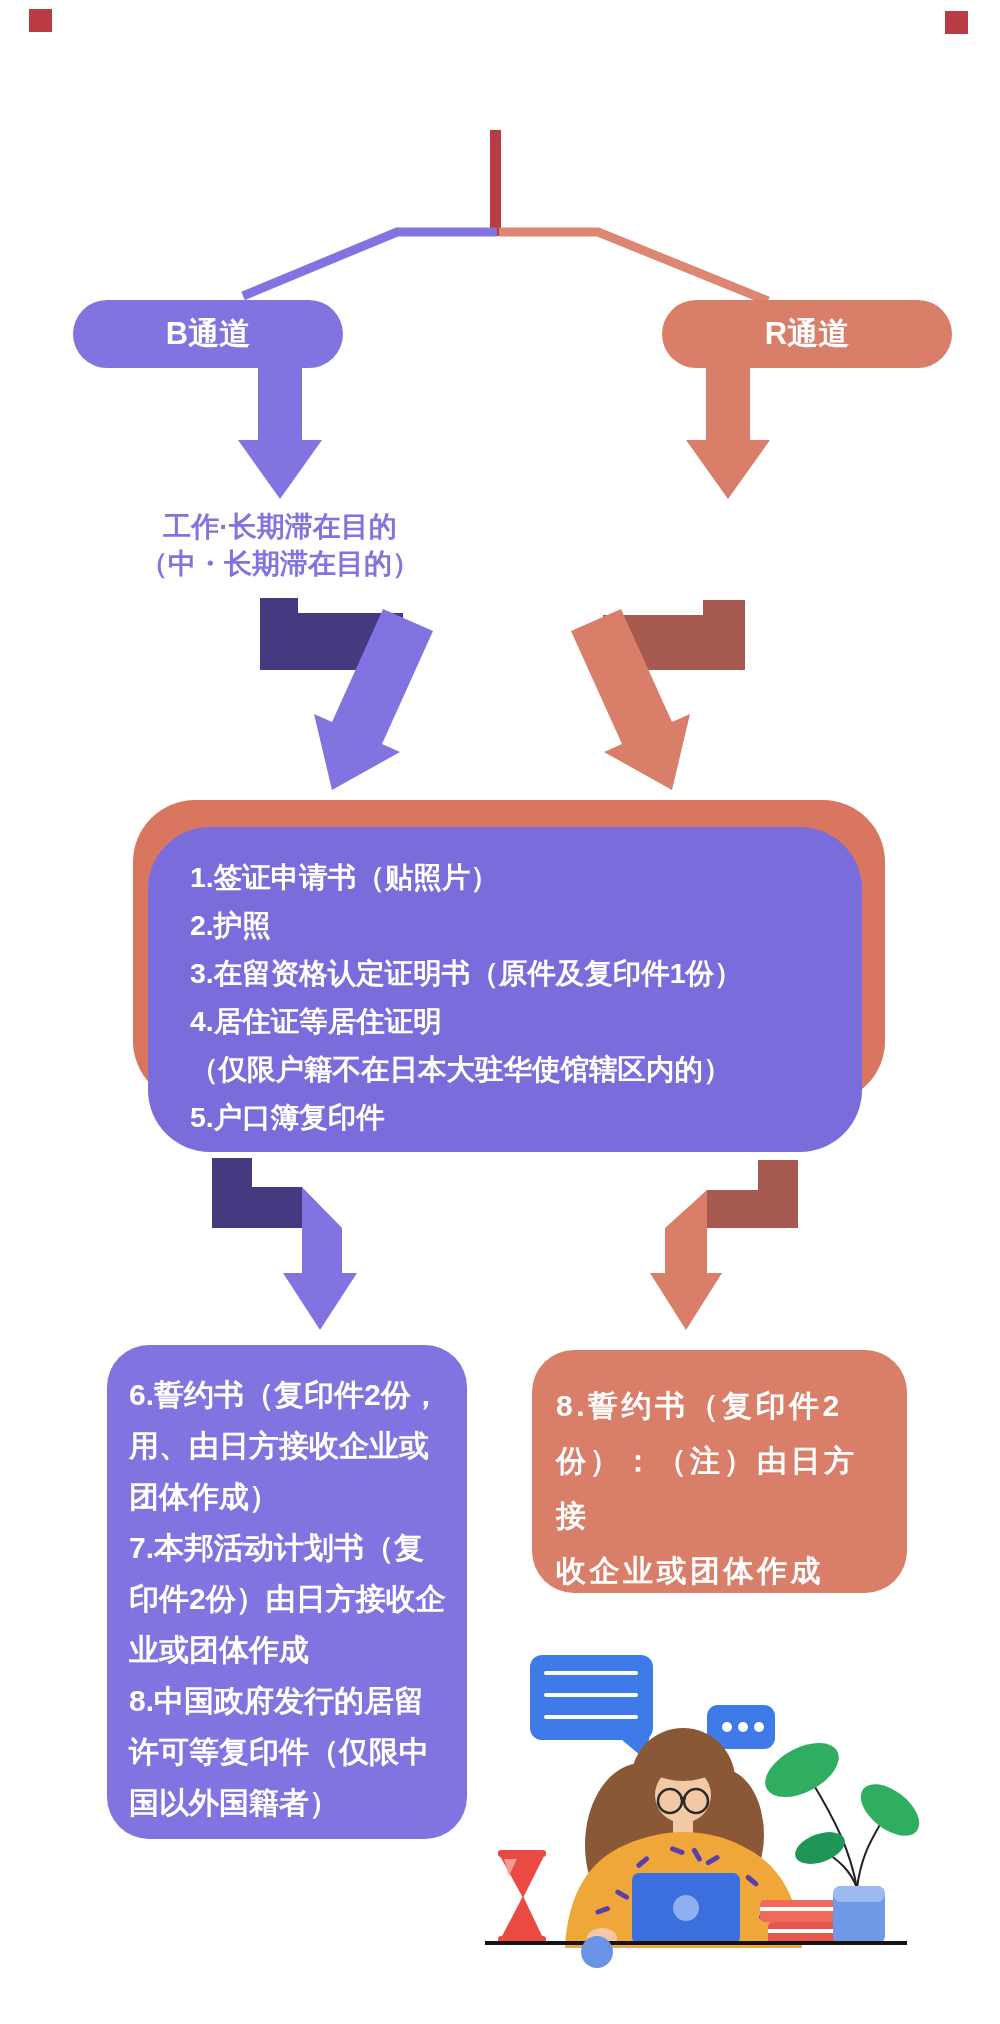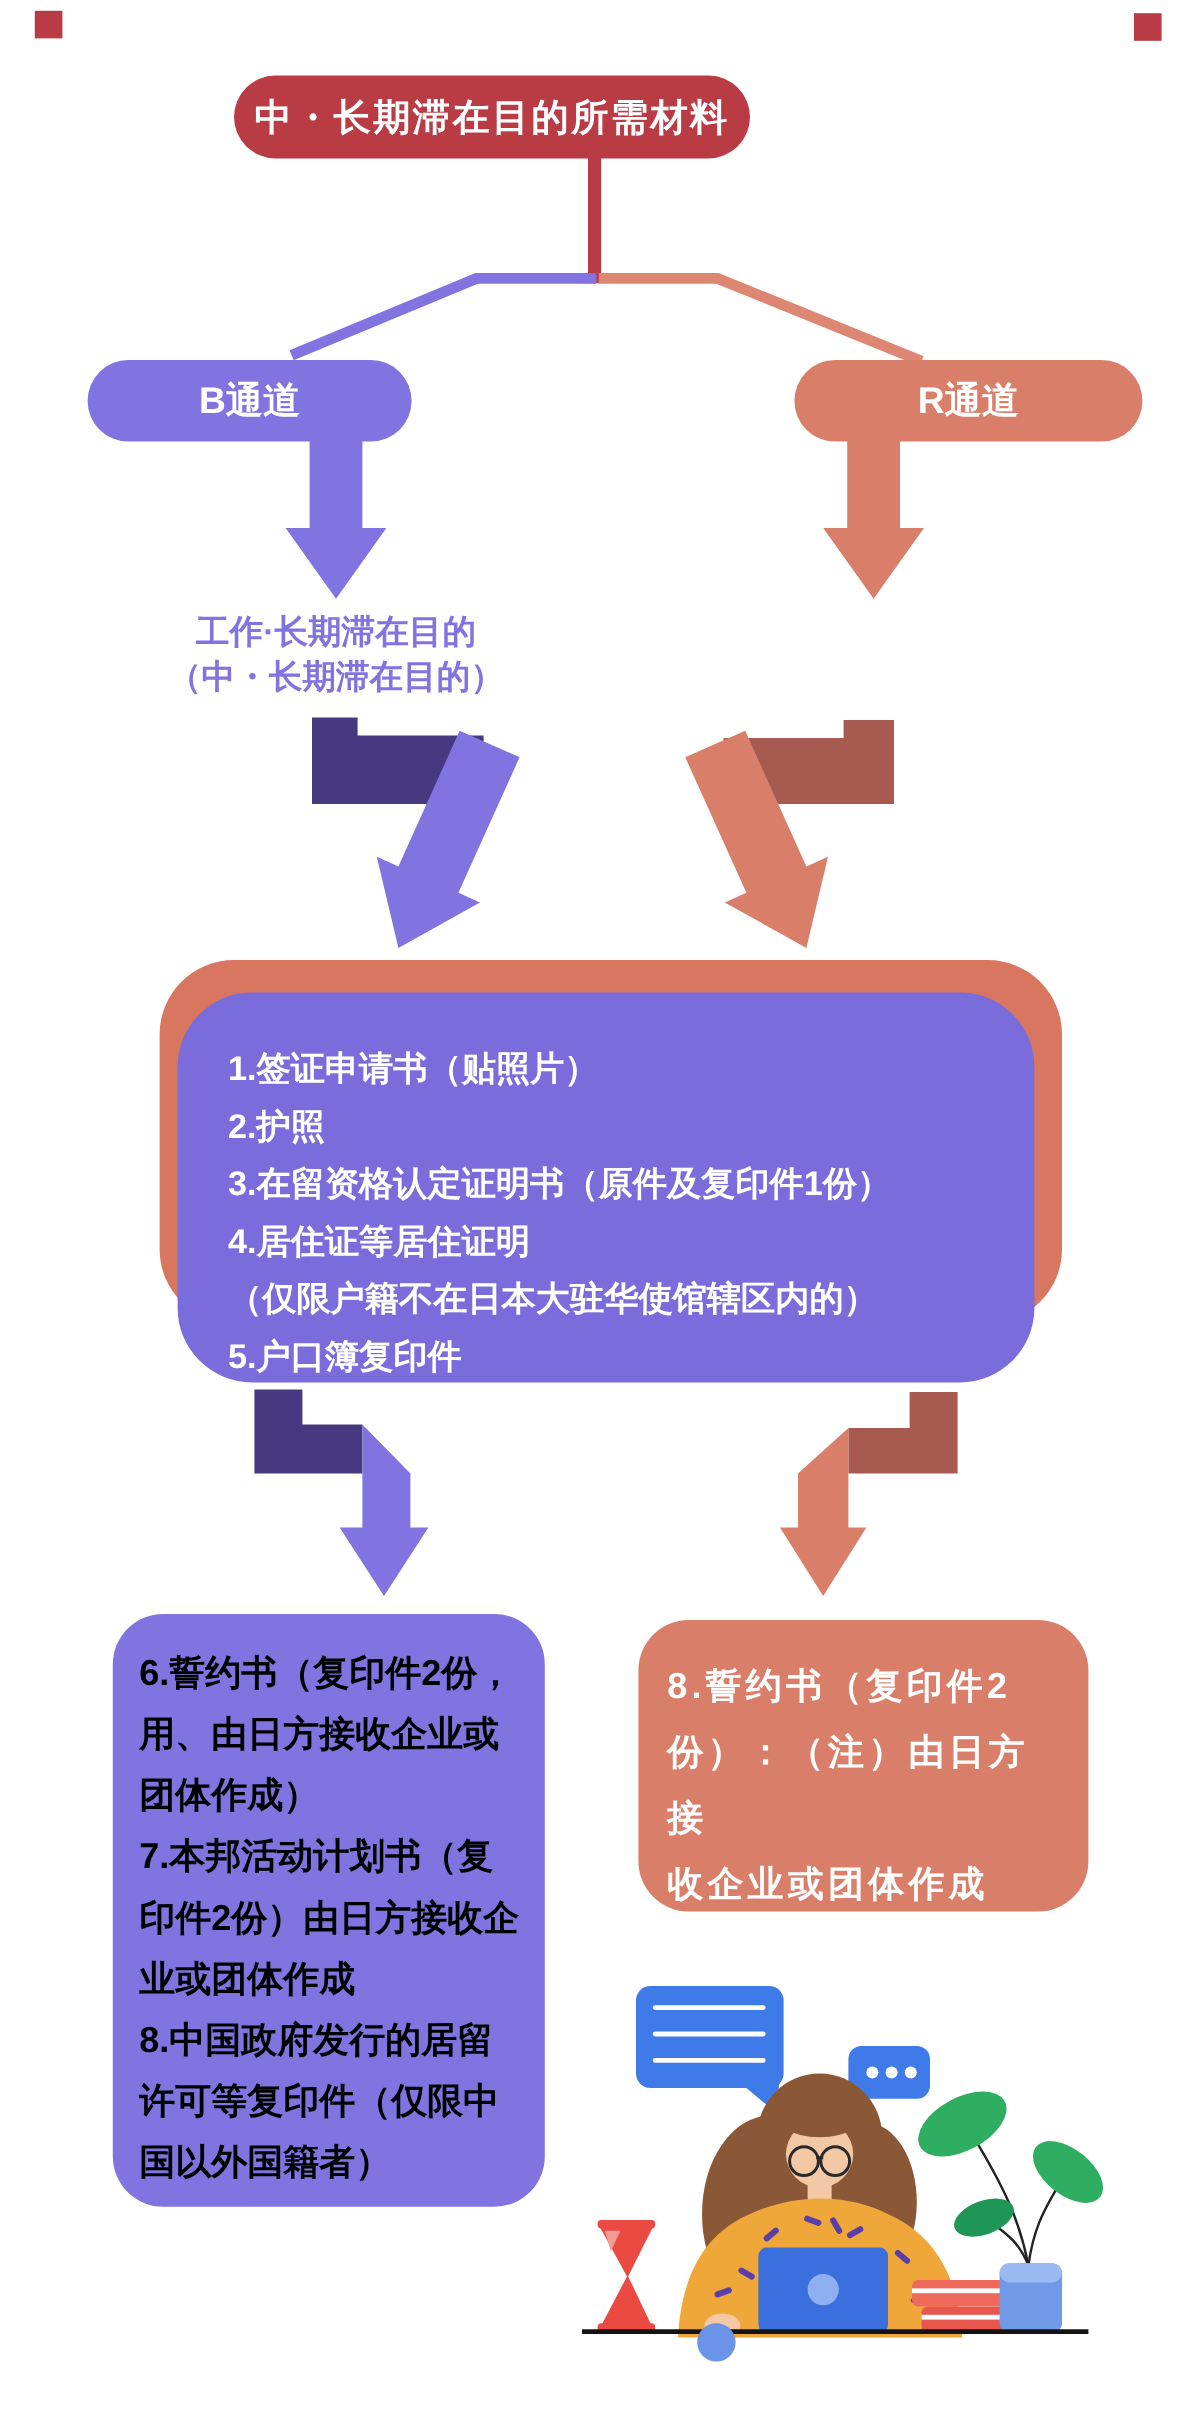--- a/index.html
+++ b/index.html
@@ -25,26 +25,26 @@
   }
   .subtitle-b{left:80px;top:508px;width:400px;color:var(--purple);line-height:37px;}
   .subtitle-r{left:555px;top:530px;width:390px;color:var(--coral-text);line-height:37px;}
   .common-shadow{
     position:absolute;left:133px;top:800px;width:752px;height:303px;border-radius:62px;
     background:var(--coral-shadow);z-index:2;
   }
   .common-box{
     position:absolute;left:148px;top:827px;width:714px;height:325px;border-radius:62px;
     background:var(--purple-box);color:#fff;z-index:3;
-    padding:40px 0 0 42px;box-sizing:border-box;
+    padding:26px 0 0 42px;box-sizing:border-box;
     font-size:28.5px;line-height:48px;white-space:pre-line;
   }
   .b-box{
-    position:absolute;left:94px;top:1345px;width:360px;height:494px;border-radius:42px;
-    background:var(--purple);color:#000000;z-index:2;
+    position:absolute;left:107px;top:1345px;width:360px;height:494px;border-radius:42px;
+    background:var(--purple);color:#ffffff;z-index:2;
     padding:24px 18px 0 22px;box-sizing:border-box;
     font-size:30px;line-height:51px;white-space:pre-line;
   }
   .r-box{
     position:absolute;left:532px;top:1350px;width:375px;height:243px;border-radius:42px;
     background:var(--coral);color:#fff;z-index:2;
     padding:28px 20px 0 24px;box-sizing:border-box;
     font-size:30px;line-height:55px;letter-spacing:3.5px;white-space:pre-line;
   }
   .illus{position:absolute;left:450px;top:1630px;width:500px;height:390px;z-index:2;}
@@ -71,21 +71,20 @@
     <polygon points="383,609 433,631 382,744 400,752 332,790 314,714 332,722" fill="var(--purple)"></polygon>
     <polygon points="703,600 745,600 745,670 603,670 603,615 703,615" fill="var(--coral-dark)"></polygon>
     <polygon points="621,609 571,631 622,744 604,752 672,790 690,714 672,722" fill="var(--coral)"></polygon>
 
     <polygon points="212,1158 252,1158 252,1187 302,1187 302,1228 212,1228" fill="var(--purple-dark)"></polygon>
     <polygon points="302,1187 342,1228 342,1273 357,1273 320,1330 283,1273 302,1273" fill="var(--purple)"></polygon>
     <polygon points="758,1160 798,1160 798,1228 707,1228 707,1190 758,1190" fill="var(--coral-dark)"></polygon>
     <polygon points="707,1190 707,1273 722,1273 686,1330 650,1273 665,1273 665,1228" fill="var(--coral)"></polygon>
   </svg>
 
-  <div class="banner">中・长期滞在目的所需材料</div>
 
   <div class="pill pill-r">R通道</div>
   <div class="pill pill-b">B通道</div>
 
   <div class="subtitle subtitle-b">工作·长期滞在目的
 （中・长期滞在目的）</div>
 
   <div class="common-shadow"></div>
   <div class="common-box">1.签证申请书（贴照片）
 2.护照

